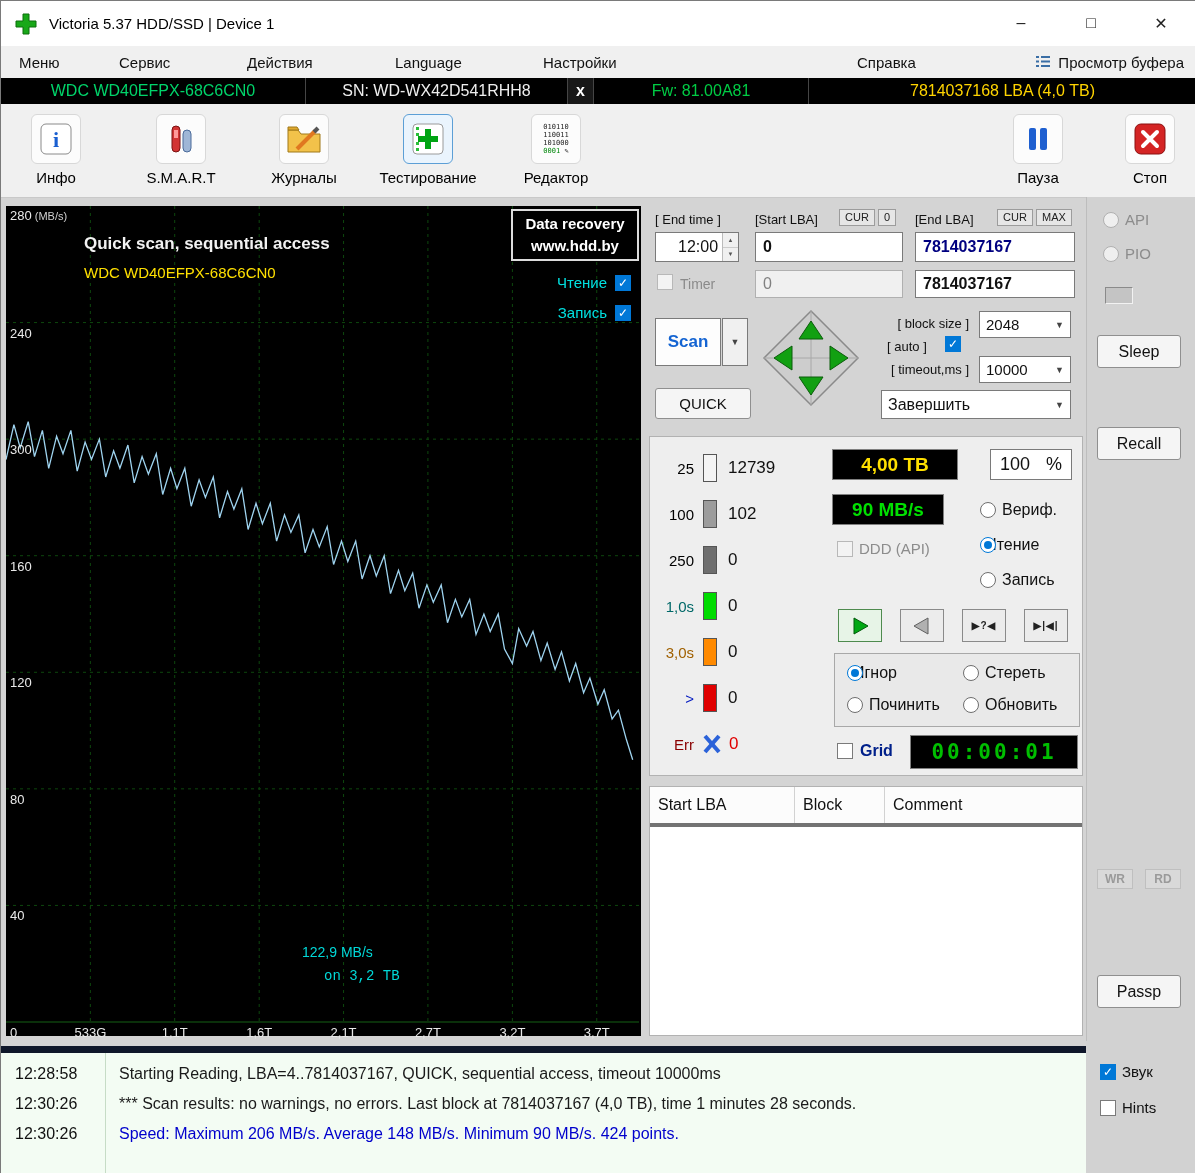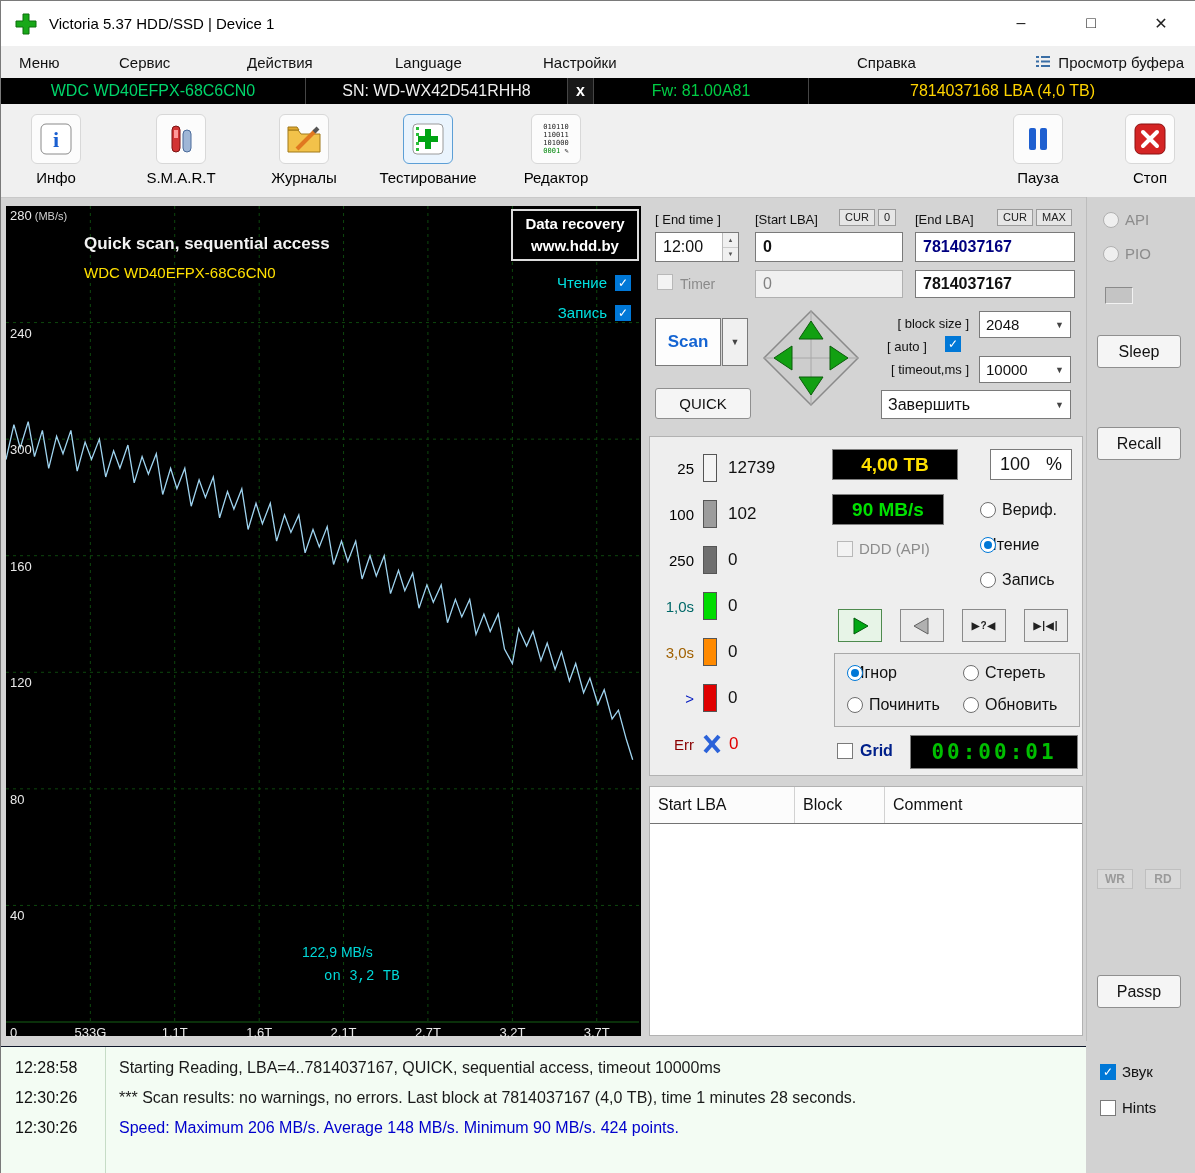--- a/index.html
+++ b/index.html
@@ -83,21 +83,21 @@
   .inp{position:absolute;background:#fff;border:1px solid #7a7a7a;box-sizing:border-box;
        display:flex;align-items:center;padding-left:7px;font-size:16px;color:#111;}
   .sel{position:absolute;background:#fff;border:1px solid #7a7a7a;box-sizing:border-box;
        display:flex;align-items:center;justify-content:space-between;padding:0 6px;font-size:15px;color:#111;}
   .caret{font-size:9px;color:#444;}
 
   
   #controls{position:absolute;left:648px;top:205px;width:434px;height:830px;}
   #spinner{position:absolute;left:6px;top:26px;width:84px;height:30px;background:#fff;
            border:1px solid #7a7a7a;box-sizing:border-box;display:flex;}
-  .spin-val{flex:1;display:flex;align-items:center;padding-left:7px;font-size:16px;color:#111;}
+  .spin-val{flex:1;display:flex;align-items:center;padding-left:22px;font-size:16px;color:#111;}
   .spin-btns{width:15px;display:flex;flex-direction:column;border-left:1px solid #bbb;}
   .spin-btns span{flex:1;display:flex;align-items:center;justify-content:center;font-size:6px;
                   color:#555;background:#f0f0f0;border-bottom:1px solid #ccc;}
   .spin-btns span:last-child{border-bottom:none;}
   #scan-btn{position:absolute;left:6px;top:112px;width:66px;height:48px;background:#fdfdfd;
             border:1px solid #7a7a7a;display:flex;align-items:center;justify-content:center;
             font-size:17px;font-weight:bold;color:#1464d2;box-sizing:border-box;}
   #scan-drop{position:absolute;left:73px;top:112px;width:26px;height:48px;background:#f0f0f0;
              border:1px solid #7a7a7a;display:flex;align-items:center;justify-content:center;box-sizing:border-box;}
   #quick-btn{position:absolute;left:6px;top:182px;width:96px;height:31px;font-weight:normal;font-size:15px;}
@@ -130,39 +130,39 @@
                 border:1px solid #a8a8a8;background:#e9e9e9;box-sizing:border-box;}
   .aradio-row{position:absolute;display:flex;align-items:center;}
   #grid-row{position:absolute;left:187px;top:305px;display:flex;align-items:center;}
   #grid-label{font-size:16px;font-weight:bold;color:#00208a;margin-left:7px;}
   #timer-lcd{left:260px;top:298px;width:168px;height:34px;color:#00bf00;
              font-family:"DejaVu Sans Mono",monospace;font-size:21px;letter-spacing:3px;}
 
   
   #dtable{position:absolute;left:0;top:580px;width:434px;height:250px;background:#fff;
           border:1px solid #b2b2b2;box-sizing:border-box;}
-  #table-header{display:flex;height:36px;border-bottom:1px solid #737373;background:#fcfcfc;}
+  #table-header{display:flex;height:36px;border-bottom:4px solid #737373;background:#fcfcfc;}
   .th{display:flex;align-items:center;padding-left:8px;font-size:16px;color:#111;
       border-right:1px solid #d2d2d2;box-sizing:border-box;}
   .th:last-child{border-right:none;}
 
   
   #side{position:absolute;left:1085px;top:196px;width:110px;height:844px;background:#d2d2d2;
         border-left:1px solid #bdbdbd;box-sizing:border-box;}
   .side-radio{position:absolute;display:flex;align-items:center;}
   #side-box{position:absolute;left:18px;top:90px;width:26px;height:15px;background:#c4c4c4;
             border-style:solid;border-width:1px;border-color:#8a8a8a #f2f2f2 #f2f2f2 #8a8a8a;}
   .sbtn{position:absolute;left:10px;width:84px;height:33px;}
   .flatbtn{position:absolute;width:36px;height:20px;background:#d9d9d9;border:1px solid #bfbfbf;
            display:flex;align-items:center;justify-content:center;font-size:12px;font-weight:bold;
            color:#9a9a9a;box-sizing:border-box;}
 
   
   #logarea{position:absolute;left:0;top:1045px;width:1109px;height:128px;background:#f3fcf3;
-           border-top:1px solid #0f172a;border-right:1px solid #bdbdbd;box-sizing:border-box;}
+           border-top:7px solid #0f172a;border-right:1px solid #bdbdbd;box-sizing:border-box;}
   #log-divider{position:absolute;left:104px;top:0;bottom:0;width:1px;background:#c6dcc6;}
   .log-time{position:absolute;left:14px;font-size:16px;color:#111;}
   .log-text{position:absolute;left:118px;font-size:16px;white-space:nowrap;}
   #logside{position:absolute;left:1085px;top:1040px;width:110px;height:133px;background:#d2d2d2;}
   .ls-row{position:absolute;left:14px;display:flex;align-items:center;}
   .ls-row .rlabel{font-size:15px;}
 </style>
 </head>
 <body>
 

